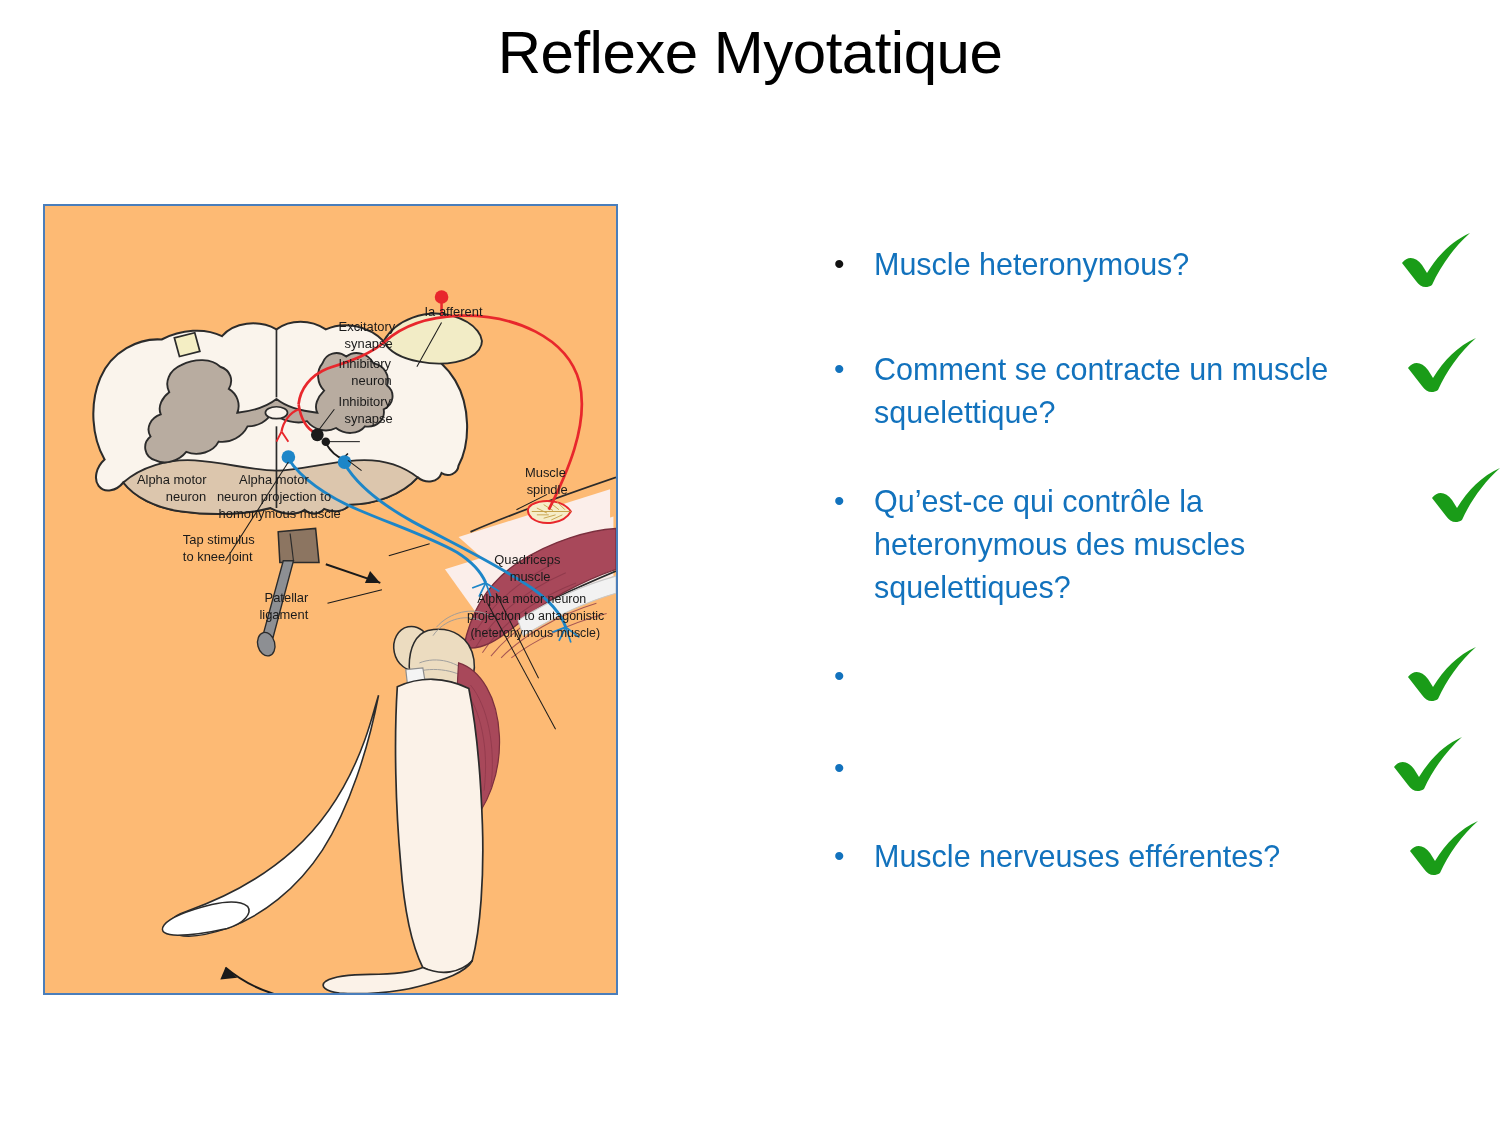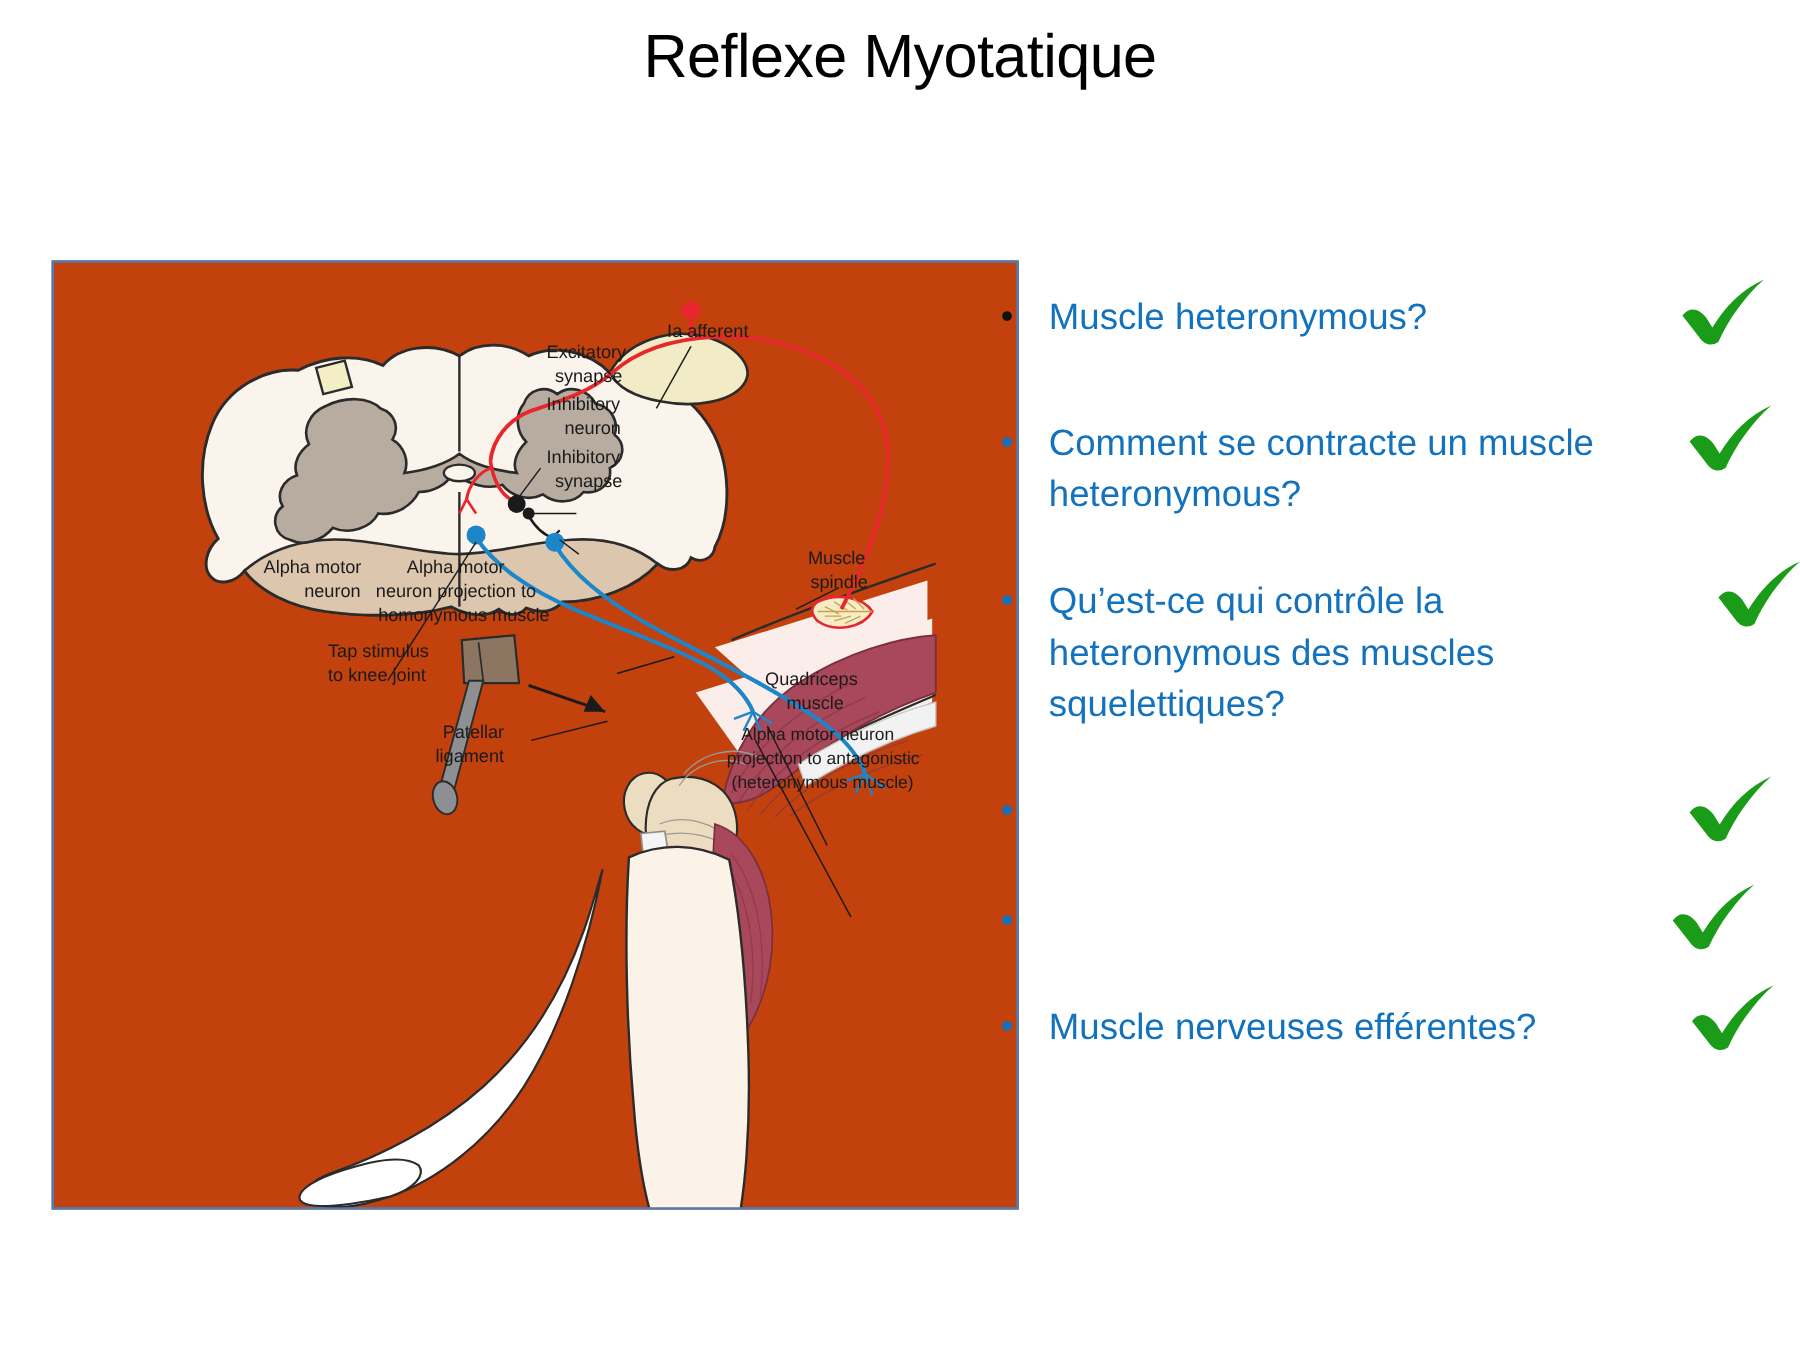--- a/index.html
+++ b/index.html
@@ -15,37 +15,37 @@
     font-family: "Liberation Sans", sans-serif;
   }
 
   
   #slide-title {
     position: absolute;
     left: 0;
     top: 18px;
     width: 1500px;
     text-align: center;
-    font-size: 51px;
+    font-size: 60px;
     font-weight: 400;
     color: #000000;
     letter-spacing: -0.5px;
     line-height: 1.15;
     white-space: nowrap;
   }
 
   
   #figure-panel {
     position: absolute;
     left: 43px;
-    top: 217px;
-    width: 806px;
+    top: 204px;
+    width: 575px;
     height: 791px;
     border: 2px solid #4a7ebb;
-    background: #c2410c;
+    background: #fdba74;
     box-sizing: border-box;
   }
   #figure-svg {
     position: absolute;
     left: 0;
     top: 0;
     width: 100%;
     height: 100%;
     display: block;
   }
@@ -404,21 +404,21 @@
     <span class="bullet-text">Muscle heteronymous?</span>
     <span class="check-slot" style="left:572px; top:-12px;">
       <svg class="check-svg" viewBox="0 0 84 60">
         <path d="M 8 32 C 14 24, 22 26, 28 34 L 33 42 C 44 24, 58 10, 76 2 C 60 16, 46 36, 38 54 C 32 58, 26 56, 22 50 Z" fill="#1a9c18"></path>
       </svg>
     </span>
   </div>
 
   <div class="bullet-row" style="margin-top:62px;">
     <span class="bullet-marker">•</span>
-    <span class="bullet-text">Comment se contracte un muscle heteronymous?</span>
+    <span class="bullet-text">Comment se contracte un muscle squelettique?</span>
     <span class="check-slot" style="left:578px; top:-12px;">
       <svg class="check-svg" viewBox="0 0 84 60">
         <path d="M 8 32 C 14 24, 22 26, 28 34 L 33 42 C 44 24, 58 10, 76 2 C 60 16, 46 36, 38 54 C 32 58, 26 56, 22 50 Z" fill="#1a9c18"></path>
       </svg>
     </span>
   </div>
 
   <div class="bullet-row" style="margin-top:46px;">
     <span class="bullet-marker">•</span>
     <span class="bullet-text">Qu’est-ce qui contrôle la heteronymous des muscles squelettiques?</span>

